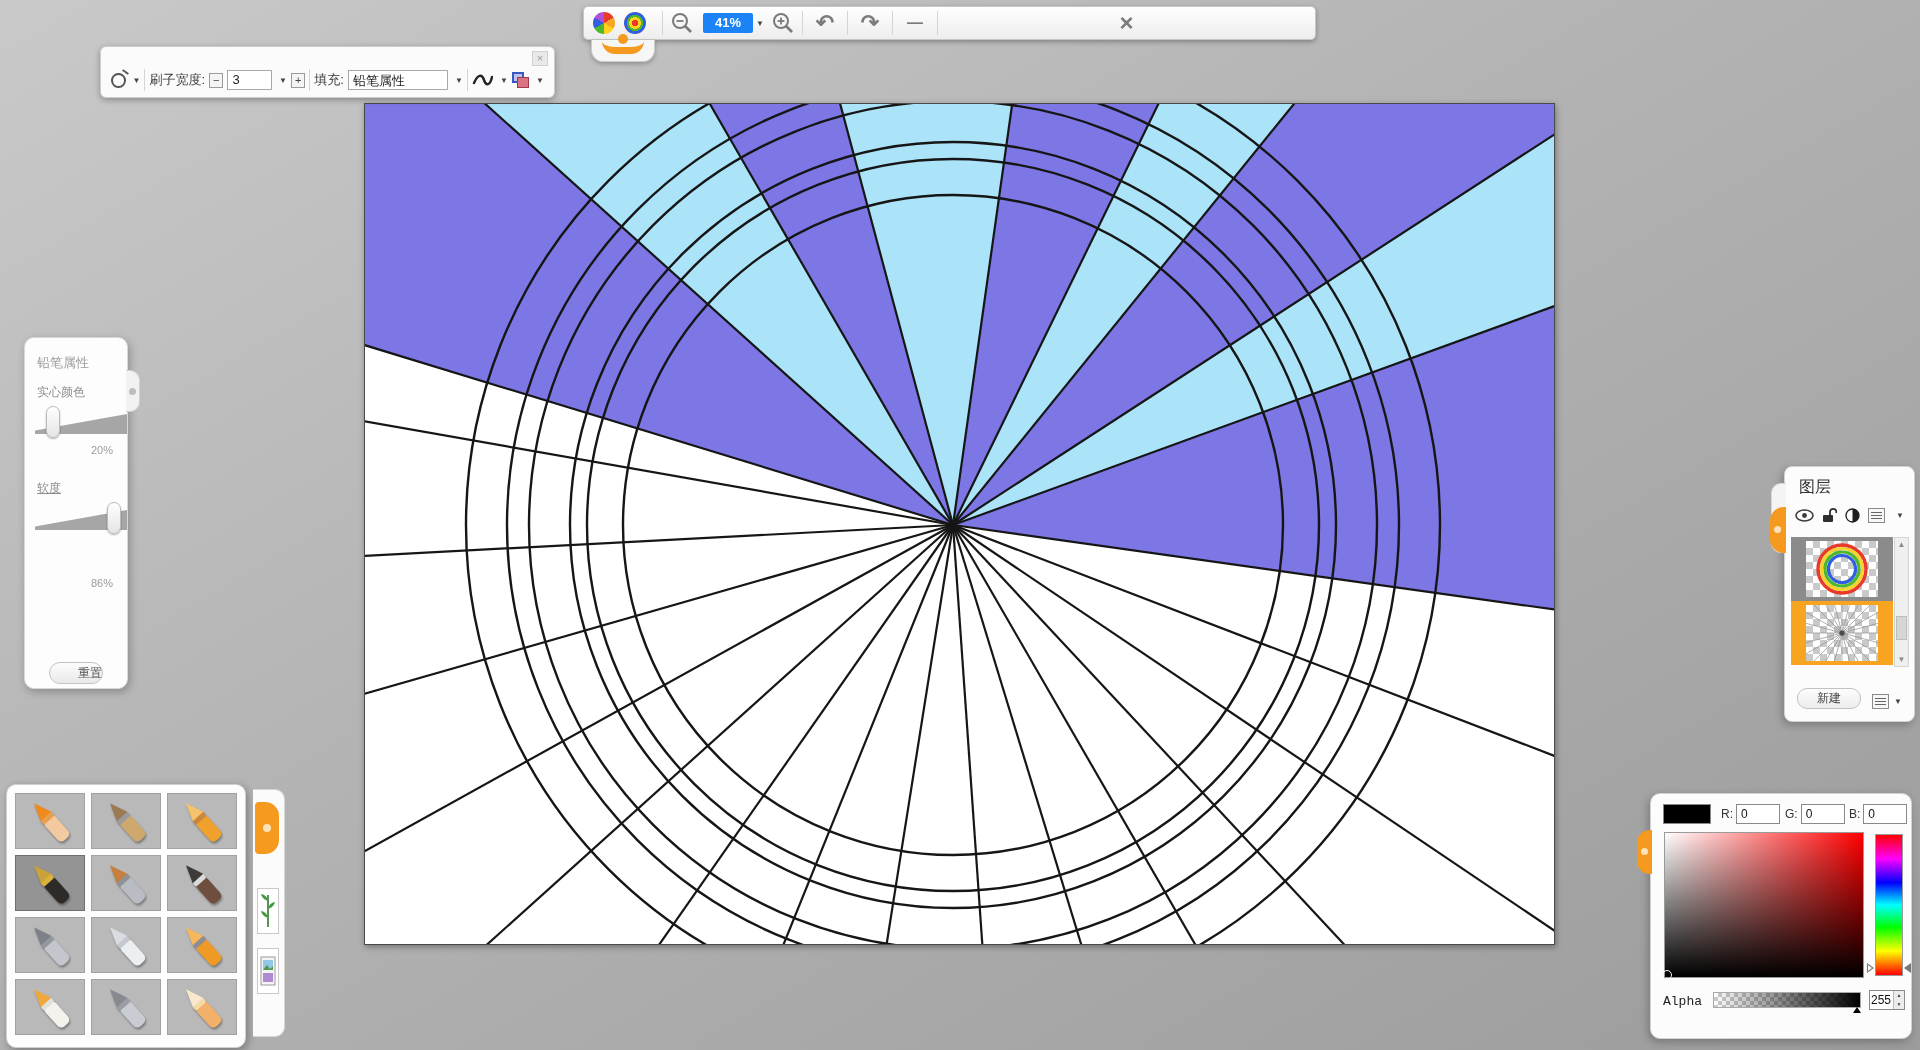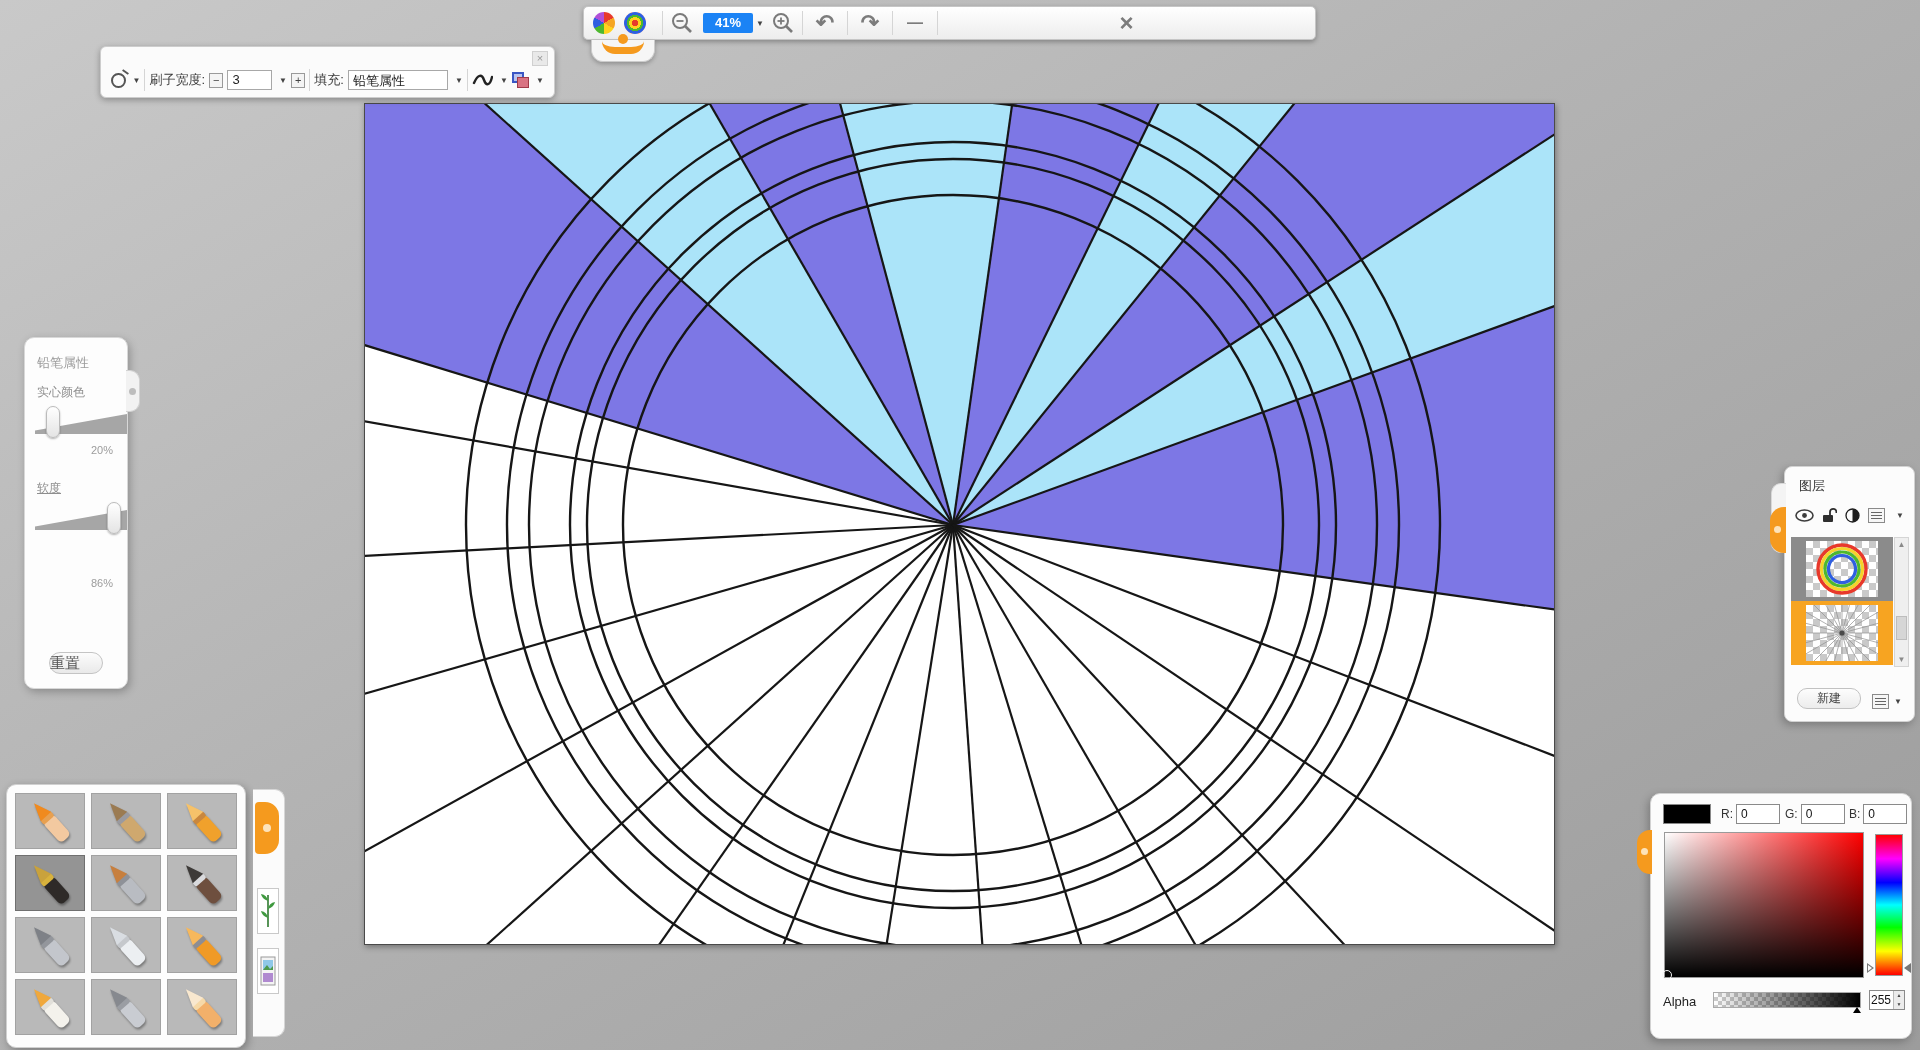--- a/index.html
+++ b/index.html
@@ -57,23 +57,23 @@
   #pencil-panel { position:absolute; left:24px; top:337px; width:104px; height:352px; background:#fdfdfd;
                   border:1px solid #d8d8d8; border-radius:10px; box-shadow:2px 3px 8px rgba(0,0,0,.25); z-index:15; }
   #pencil-panel .ptitle { position:absolute; left:12px; top:16px; font-size:13px; color:#9c9c9c; }
   .slider-label { position:absolute; left:12px; font-size:12px; color:#8e8e8e; }
   .wedge-slider { position:absolute; left:10px; width:92px; height:26px; }
   .wedge { position:absolute; left:0; bottom:2px; width:100%; height:20px; background:#a6a6a6;
            clip-path:polygon(0 82%, 100% 0, 100% 100%, 0 100%); }
   .handle { position:absolute; top:-4px; width:14px; height:32px; background:linear-gradient(#ffffff,#e4e4e4);
             border:1px solid #bbbbbb; border-radius:7px; box-shadow:0 1px 2px rgba(0,0,0,.3); }
   .slider-value { position:absolute; right:14px; font-size:11px; color:#9c9c9c; }
-  #reset-btn { position:absolute; left:50%; transform:translateX(-50%); bottom:14px; width:54px; height:22px;
+  #reset-btn { position:absolute; left:50%; transform:translateX(-50%); bottom:4px; width:54px; height:22px;
                background:linear-gradient(#fcfcfc,#e9e9e9); border:1px solid #c4c4c4; border-radius:11px;
-               font-size:15px; color:#555; text-align:left; line-height:20px; }
+               font-size:12px; color:#555; text-align:right; line-height:20px; }
   #pencil-ear { position:absolute; right:-13px; top:32px; width:14px; height:42px; background:#f2f2f2;
                 border:1px solid #d2d2d2; border-left:none; border-radius:0 10px 10px 0; }
   #pencil-ear::after { content:""; position:absolute; left:3px; top:17px; width:7px; height:7px; border-radius:50%; background:#bdbdbd; }
 
   
   #tool-palette { position:absolute; left:6px; top:784px; width:240px; height:264px; background:#fdfdfd;
                   border:1px solid #d0d0d0; border-radius:10px; box-shadow:2px 3px 8px rgba(0,0,0,.3); z-index:15; }
   #tools-grid { position:absolute; left:8px; top:8px; display:grid; grid-template-columns:repeat(3,70px);
                 grid-auto-rows:56px; gap:6px; }
   .tool-tile { background:#b9b9b9; border:1px solid #a2a2a2; display:flex; align-items:center; justify-content:center; }
@@ -83,21 +83,21 @@
                    border:1px solid #d6d6d6; border-left:none; border-radius:0 10px 10px 0; }
   #palette-ear { position:absolute; left:2px; top:12px; width:24px; height:52px; background:#f59a1e; border-radius:4px 14px 14px 4px; }
   #palette-ear::after { content:""; position:absolute; left:8px; top:22px; width:8px; height:8px; border-radius:50%; background:#fde3ba; }
   .strip-btn { position:absolute; left:4px; width:22px; height:46px; background:#ffffff; border:1px solid #c9c9c9; }
   #strip-btn-plant { top:98px; }
   #strip-btn-stamp { top:158px; }
 
   
   #layers-panel { position:absolute; left:1784px; top:466px; width:131px; height:256px; background:#fcfcfc;
                   border:1px solid #d2d2d2; border-radius:8px; box-shadow:-2px 3px 8px rgba(0,0,0,.25); z-index:15; }
-  #layers-title { position:absolute; left:14px; top:10px; font-size:13px; color:#333; }
+  #layers-title { position:absolute; left:14px; top:10px; font-size:16px; color:#333; }
   #layers-icons { position:absolute; left:10px; top:40px; display:flex; align-items:center; gap:8px; }
   #layer-list { position:absolute; left:6px; top:70px; width:102px; }
   .layer-row { width:100%; height:64px; display:flex; align-items:center; justify-content:center; }
   .layer-row.sel-gray { background:#8b8b8b; }
   .layer-row.sel-orange { background:#f7a421; }
   .layer-thumb { width:72px; height:56px; overflow:hidden; position:relative;
                  background:conic-gradient(#c9c9c9 25%, #ffffff 0 50%, #c9c9c9 0 75%, #ffffff 0); background-size:14px 14px; }
   #layers-scroll { position:absolute; right:5px; top:70px; width:15px; height:130px; background:#efefef; border:1px solid #d5d5d5; }
   .scroll-arrow { position:absolute; left:0; width:13px; height:13px; text-align:center; font-size:8px; color:#8a8a8a; line-height:13px; }
   #scroll-thumb { position:absolute; left:1px; top:78px; width:11px; height:24px; background:#d6d6d6; border:1px solid #bdbdbd; }
@@ -121,21 +121,21 @@
   .rgb-input { width:44px; height:20px; background:#fff; border:1px solid #8a8a8a; font-size:12px; padding:2px 4px; color:#111; }
   #sv-square { position:absolute; left:13px; top:38px; width:200px; height:146px; border:1px solid #9a9a9a;
                background:linear-gradient(to top, #000, rgba(0,0,0,0)), linear-gradient(to right, #fff, #f00); }
   #sv-cursor { position:absolute; left:-3px; bottom:-3px; width:10px; height:10px; border:1.5px solid #f5f5f5; border-radius:50%; }
   #hue-strip { position:absolute; left:224px; top:40px; width:28px; height:142px; border:1px solid #9a9a9a;
                background:linear-gradient(to bottom,#ff0000 0%,#ff00ff 17%,#0000ff 34%,#00ffff 50%,#00ff00 66%,#ffff00 83%,#ff0000 100%); }
   .hue-marker { position:absolute; bottom:2px; width:0; height:0; border-top:5px solid transparent; border-bottom:5px solid transparent; }
   #hue-marker-left { left:-9px; border-left:7px solid #777; }
   #hue-marker-left::after { content:""; position:absolute; left:-6px; top:-3px; border-top:3px solid transparent; border-bottom:3px solid transparent; border-left:4px solid #fcfcfc; }
   #hue-marker-right { right:-9px; border-right:7px solid #777; }
-  #alpha-label { position:absolute; left:12px; top:200px; font-size:13px; color:#222; font-family:Liberation Sans, sans-serif; }
+  #alpha-label { position:absolute; left:12px; top:200px; font-size:13px; color:#222; font-family:Liberation Mono, monospace; }
   #alpha-bar { position:absolute; left:62px; top:198px; width:148px; height:16px; border:1px solid #aaa;
                background:linear-gradient(to right, rgba(0,0,0,0), #000),
                           conic-gradient(#cccccc 25%, #ffffff 0 50%, #cccccc 0 75%, #ffffff 0); background-size:100% 100%, 8px 8px; }
   #alpha-marker { position:absolute; right:-1px; bottom:-6px; width:0; height:0;
                   border-left:4px solid transparent; border-right:4px solid transparent; border-bottom:6px solid #000; }
   #alpha-spin { position:absolute; left:218px; top:196px; width:36px; height:20px; background:#fff; border:1px solid #8a8a8a;
                 font-size:12px; color:#111; display:flex; align-items:center; }
   #alpha-spin .num { flex:1; text-align:right; padding-right:2px; }
   .spin-col { width:11px; height:100%; display:flex; flex-direction:column; border-left:1px solid #bbb; }
   .spin-col div { flex:1; font-size:5px; line-height:8px; text-align:center; color:#444; background:#ececec; }

